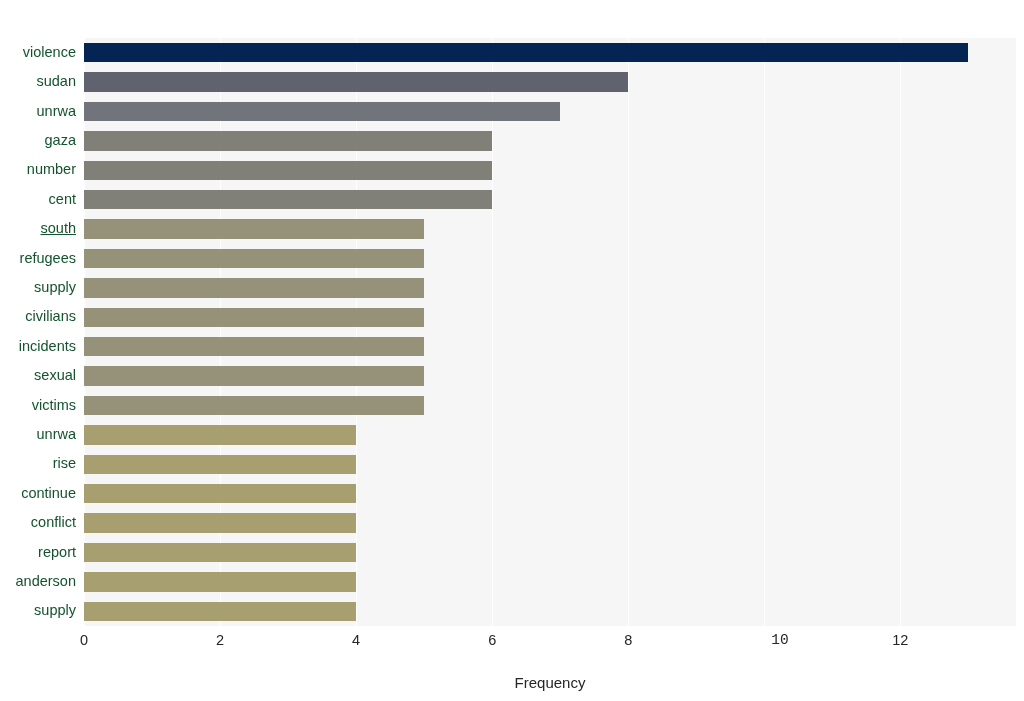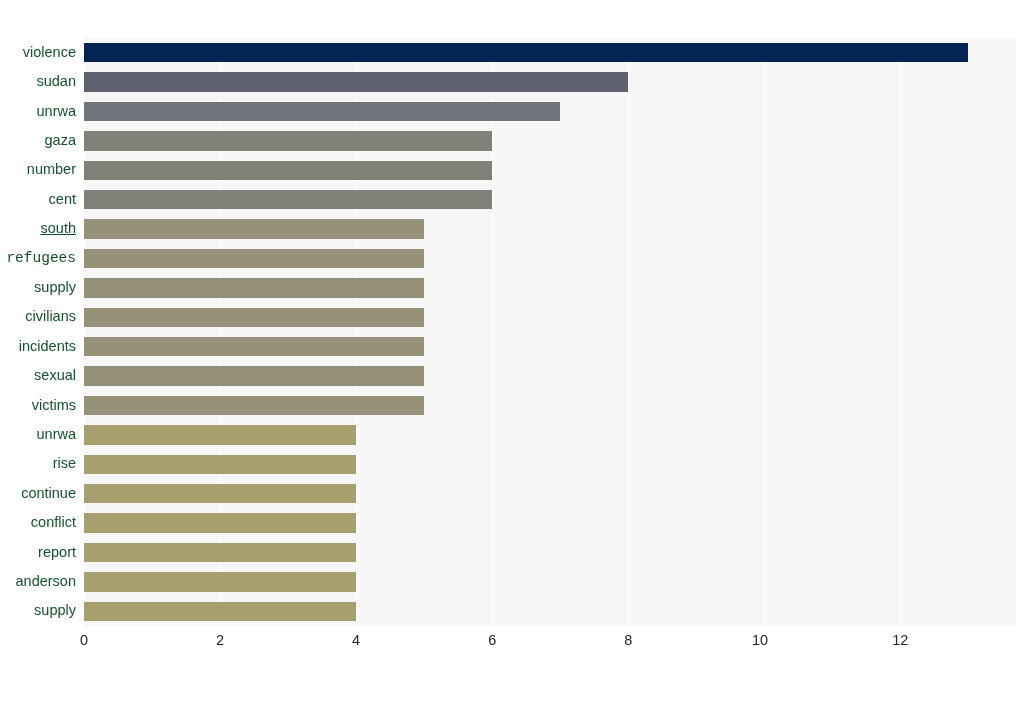--- a/index.html
+++ b/index.html
@@ -198,39 +198,40 @@
   </div>
 
   <div id="y-axis">
       <div class="y-tick" style="top: 6.7px;">violence</div>
       <div class="y-tick" style="top: 36.1px;">sudan</div>
       <div class="y-tick" style="top: 65.5px;">unrwa</div>
       <div class="y-tick" style="top: 94.9px;">gaza</div>
       <div class="y-tick" style="top: 124.3px;">number</div>
       <div class="y-tick" style="top: 153.7px;">cent</div>
       <div class="y-tick" style="top: 183.1px; text-decoration: underline;">south</div>
-      <div class="y-tick" style="top: 212.5px; font-family: Liberation Mono, monospace;">refugees</div>
+      <div class="y-tick" style="top: 212.5px;">refugees</div>
       <div class="y-tick" style="top: 241.9px;">supply</div>
       <div class="y-tick" style="top: 271.3px;">civilians</div>
       <div class="y-tick" style="top: 300.7px;">incidents</div>
       <div class="y-tick" style="top: 330.1px;">sexual</div>
       <div class="y-tick" style="top: 359.5px;">victims</div>
       <div class="y-tick" style="top: 388.9px;">unrwa</div>
       <div class="y-tick" style="top: 418.3px;">rise</div>
       <div class="y-tick" style="top: 447.7px;">continue</div>
       <div class="y-tick" style="top: 477.1px; padding-left: 12px;">conflict</div>
       <div class="y-tick" style="top: 506.5px;">report</div>
       <div class="y-tick" style="top: 535.9px;">anderson</div>
       <div class="y-tick" style="top: 565.3px;">supply</div>
     </div>
 
   <div id="x-axis">
       <div class="x-tick" style="left: 0px;">0</div>
       <div class="x-tick" style="left: 136.058px;">2</div>
       <div class="x-tick" style="left: 272.117px;">4</div>
       <div class="x-tick" style="left: 408.175px;">6</div>
       <div class="x-tick" style="left: 544.234px;">8</div>
-      <div class="x-tick" style="left: 676px;">10</div>
+      <div class="x-tick" style="left: 696px; font-family: Liberation Mono, monospace;">10</div>
       <div class="x-tick" style="left: 816.35px;">12</div>
     </div>
 
+  <div id="x-axis-label">Frequency</div>
 
 </div>
 
 </body></html>

